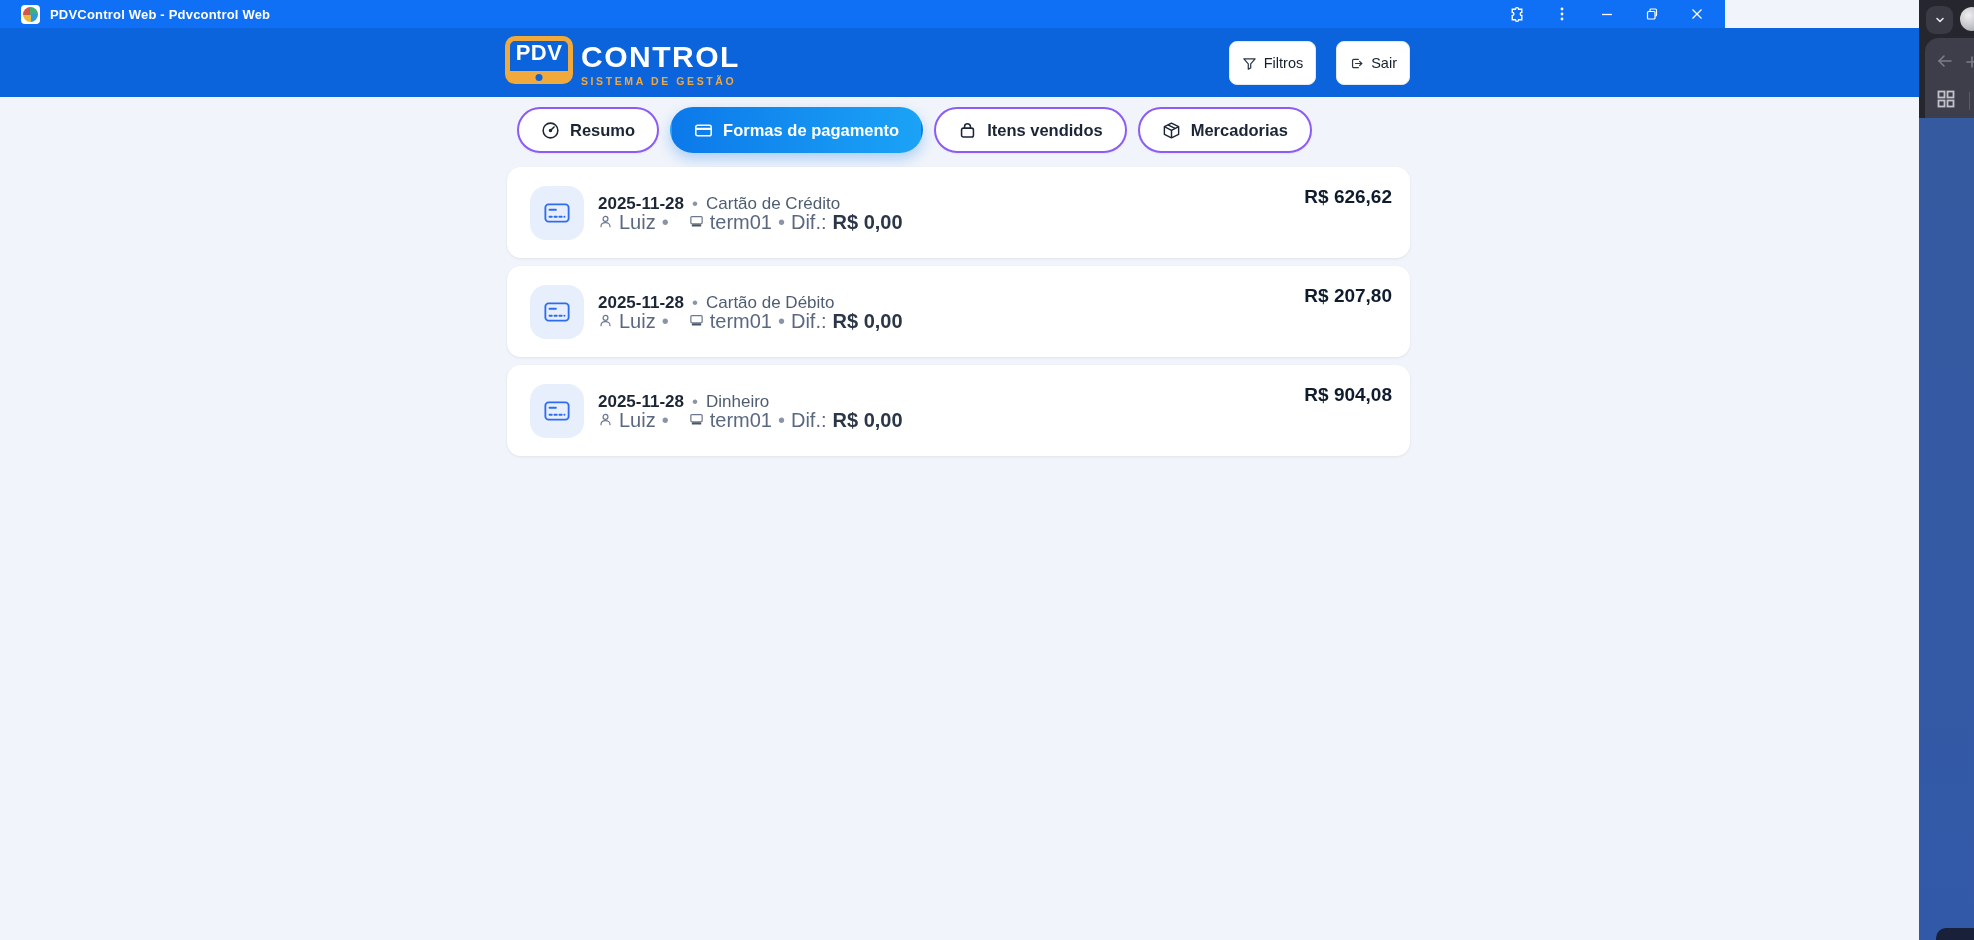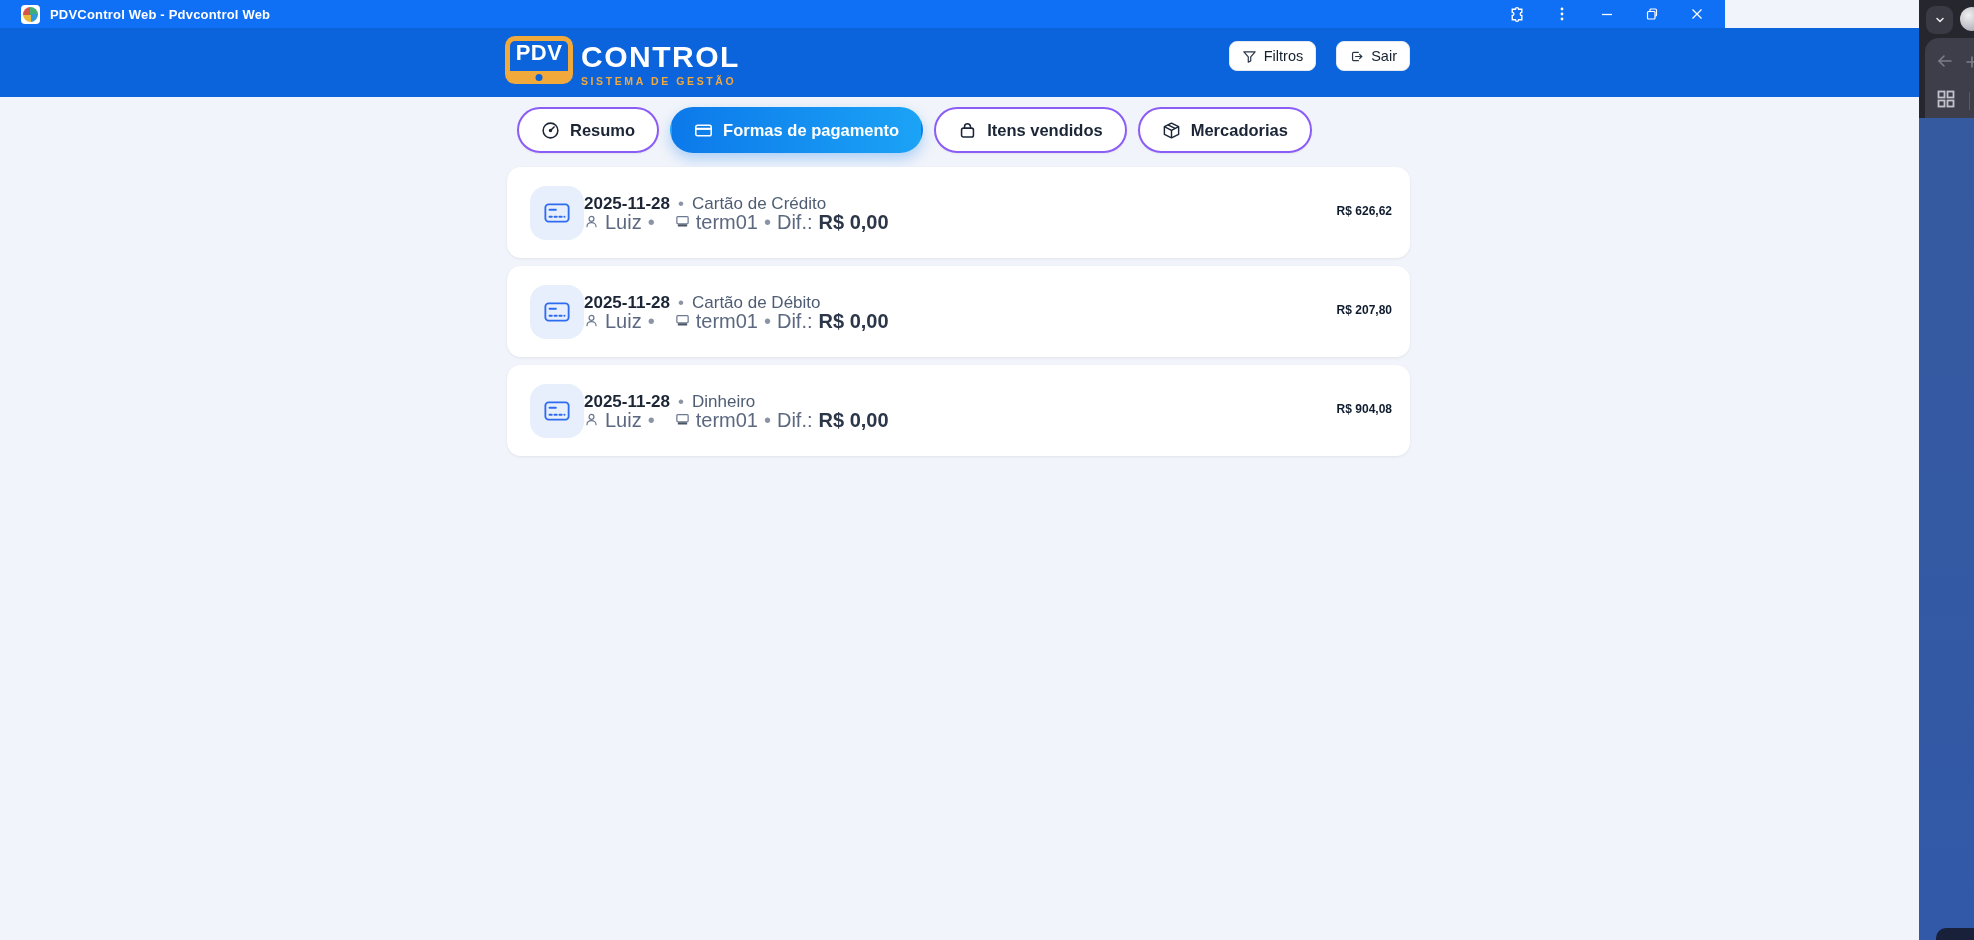--- a/index.html
+++ b/index.html
@@ -38,51 +38,51 @@
   .logo{position:absolute;left:505px;top:8px;display:flex;align-items:flex-start}
   .logo-monitor{width:68px;height:48px;border:5px solid var(--logo_orange);border-bottom-width:13px;
     border-radius:10px;position:relative;display:flex;align-items:flex-start;justify-content:center}
   .logo-monitor .pdv{font-size:22px;font-weight:800;color:#fff;letter-spacing:.5px;margin-top:-1px}
   .logo-monitor .dot{position:absolute;left:50%;bottom:-10px;transform:translateX(-50%);
     width:7px;height:7px;border-radius:50%;background:var(--header_blue)}
   .logo-text{margin-left:8px;display:flex;flex-direction:column}
   .logo-control{font-size:30px;font-weight:800;color:#fff;letter-spacing:1.5px;line-height:30px;margin-top:6px}
   .logo-sub{font-size:10.5px;color:var(--logo_orange);letter-spacing:2.6px;font-weight:600;margin-top:3px;white-space:nowrap}
   .header-buttons{position:absolute;right:509px;top:13px;display:flex;gap:20px}
-  .hbtn{height:30px;padding:0 12px;border-radius:8px;background:#fff;border:1px solid #e4e9f0;
+  .hbtn{height:44px;padding:0 12px;border-radius:8px;background:#fff;border:1px solid #e4e9f0;
     font-size:14.5px;font-weight:500;color:#15202e;display:flex;align-items:center;gap:7px;
     font-family:inherit;cursor:pointer;white-space:nowrap}
   .hbtn svg{display:block}
 
   
   .tabs{position:absolute;left:517px;top:107px;display:flex;gap:11px}
   .tab{height:46px;border-radius:23px;background:#fff;display:flex;align-items:center;gap:10px;
     padding:0 22px;font-size:16.5px;font-weight:600;color:#1b2536;border:2px solid #8b5cf6;
     box-shadow:0 1px 2px rgba(16,24,40,.06);cursor:pointer;font-family:inherit;white-space:nowrap}
   .tab svg{display:block;flex:0 0 auto}
   .tab.active{background:linear-gradient(90deg,var(--active_tab_from),var(--active_tab_to));
     color:#fff;border-color:transparent;box-shadow:0 6px 14px rgba(13,122,240,.30)}
 
   
   .cards{position:absolute;left:507px;top:167px;width:903px;display:flex;flex-direction:column;gap:8px}
   .card{background:#fff;border-radius:14px;height:91px;padding:0 18px 0 23px;display:flex;
     align-items:center;box-shadow:0 1px 3px rgba(16,24,40,.07)}
   .card-icon{width:54px;height:54px;border-radius:16px;background:var(--card_icon_bg);
     display:flex;align-items:center;justify-content:center;flex:0 0 auto}
-  .card-body{display:flex;flex-direction:column;}
+  .card-body{margin-left:14px;display:flex;flex-direction:column;}
   .card-title{font-size:17px;display:flex;align-items:center;gap:8px;line-height:20px}
   .c-date{font-weight:700;color:#1c2636}
   .c-bullet{color:#8a94a6}
   .c-method{color:#4e5d72}
   .card-sub{font-size:20px;color:#5b6880;display:flex;align-items:flex-start;gap:6px;line-height:17px}
   .card-sub svg{display:block;flex:0 0 auto}
   .sub-gap{width:8px}
   .c-diff{font-weight:700;color:#2b3648}
-  .card-amount{margin-left:auto;font-size:12px;font-weight:700;color:var(--amount_color);
-    align-self:flex-start;margin-top:37px;white-space:nowrap}
+  .card-amount{margin-left:auto;font-size:19px;font-weight:700;color:var(--amount_color);
+    align-self:flex-start;margin-top:19px;white-space:nowrap}
 
   
   .right-strip{position:absolute;right:0;top:0;width:55px;height:940px;background:var(--sidebar_dark);overflow:hidden}
   .chev-btn{position:absolute;left:7px;top:6px;width:27px;height:28px;border-radius:9px;background:#3a3a44;
     display:flex;align-items:center;justify-content:center;border:none;cursor:pointer}
   .globe-partial{position:absolute;right:-10px;top:7px;width:24px;height:24px;border-radius:50%;
     background:radial-gradient(circle at 35% 35%,#f0f0f2,#9a9aa4)}
   .strip-panel{position:absolute;top:38px;left:6px;right:0;height:80px;background:var(--sidebar_panel);
     border-top-left-radius:14px}
   .back-arrow{position:absolute;left:11px;top:15px;background:none;border:none;cursor:pointer}

